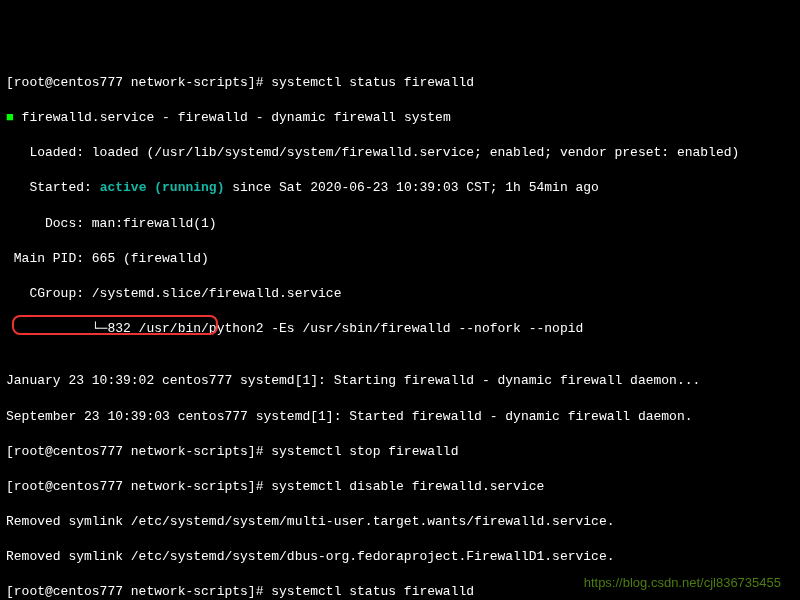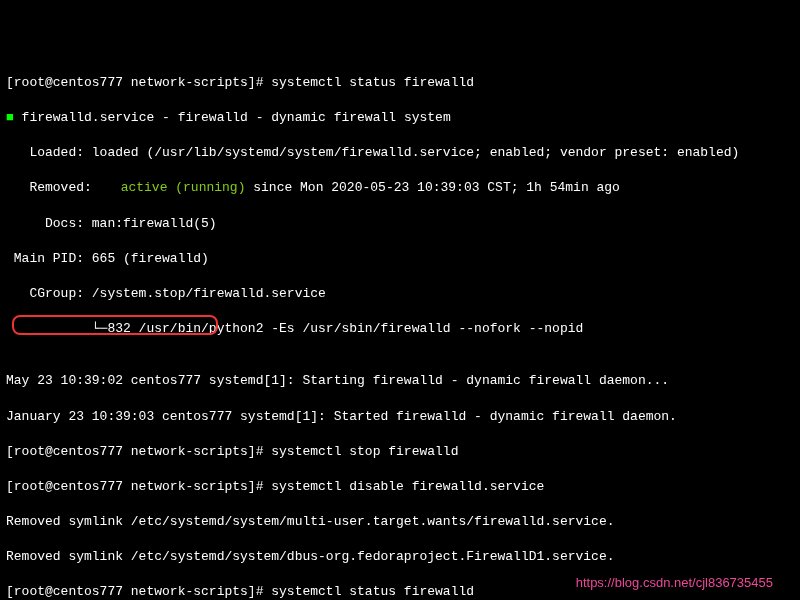--- a/index.html
+++ b/index.html
@@ -10,57 +10,57 @@
       font-size: 13px;
       line-height: 1.35;
       width: 800px;
       height: 600px;
       padding: 4px 6px;
       white-space: pre;
       overflow: hidden;
       position: relative;
     }
     .line { display: block; }
-    .green { color: #84cc16; font-weight: normal; margin-left: 21px; }
+    .green { color: #14b8a6; font-weight: bold; }
     .bullet { color: #0f0; display: inline-block; }
     .highlight-box {
       position: absolute;
       border: 2px solid #e33;
       border-radius: 8px;
       left: 12px;
       top: 315px;
       width: 206px;
       height: 20px;
       pointer-events: none;
     }
     .watermark {
       position: absolute;
       bottom: 8px;
-      right: 27px;
-      color: #ec4899;
+      right: 19px;
+      color: #4d7c0f;
       font-family: Arial, sans-serif;
       font-size: 13px;
     }
   </style>
 </head>
 <body>
 
 
 
 <span class="line">[root@centos777 network-scripts]# systemctl status firewalld</span>
 <span class="line"><span class="bullet">■</span><span> firewalld.service - firewalld - dynamic firewall system</span></span>
 <span class="line">   Loaded: loaded (/usr/lib/systemd/system/firewalld.service; enabled; vendor preset: enabled)</span>
-<span class="line"><span>   Removed: </span><span class="green">active (running)</span><span> since Mon 2020-05-23 10:39:03 CST; 1h 54min ago</span></span>
-<span class="line">     Docs: man:firewalld(5)</span>
+<span class="line"><span>   Started: </span><span class="green">active (running)</span><span> since Sat 2020-06-23 10:39:03 CST; 1h 54min ago</span></span>
+<span class="line">     Docs: man:firewalld(1)</span>
 <span class="line"> Main PID: 665 (firewalld)</span>
-<span class="line">   CGroup: /system.stop/firewalld.service</span>
+<span class="line">   CGroup: /systemd.slice/firewalld.service</span>
 <span class="line">           └─832 /usr/bin/python2 -Es /usr/sbin/firewalld --nofork --nopid</span>
 <span class="line"></span>
-<span class="line">May 23 10:39:02 centos777 systemd[1]: Starting firewalld - dynamic firewall daemon...</span>
-<span class="line">January 23 10:39:03 centos777 systemd[1]: Started firewalld - dynamic firewall daemon.</span>
+<span class="line">January 23 10:39:02 centos777 systemd[1]: Starting firewalld - dynamic firewall daemon...</span>
+<span class="line">September 23 10:39:03 centos777 systemd[1]: Started firewalld - dynamic firewall daemon.</span>
 <span class="line">[root@centos777 network-scripts]# systemctl stop firewalld</span>
 <span class="line">[root@centos777 network-scripts]# systemctl disable firewalld.service</span>
 <span class="line">Removed symlink /etc/systemd/system/multi-user.target.wants/firewalld.service.</span>
 <span class="line">Removed symlink /etc/systemd/system/dbus-org.fedoraproject.FirewallD1.service.</span>
 <span class="line">[root@centos777 network-scripts]# systemctl status firewalld</span>
 
 
 
 
 <span class="line"></span>

